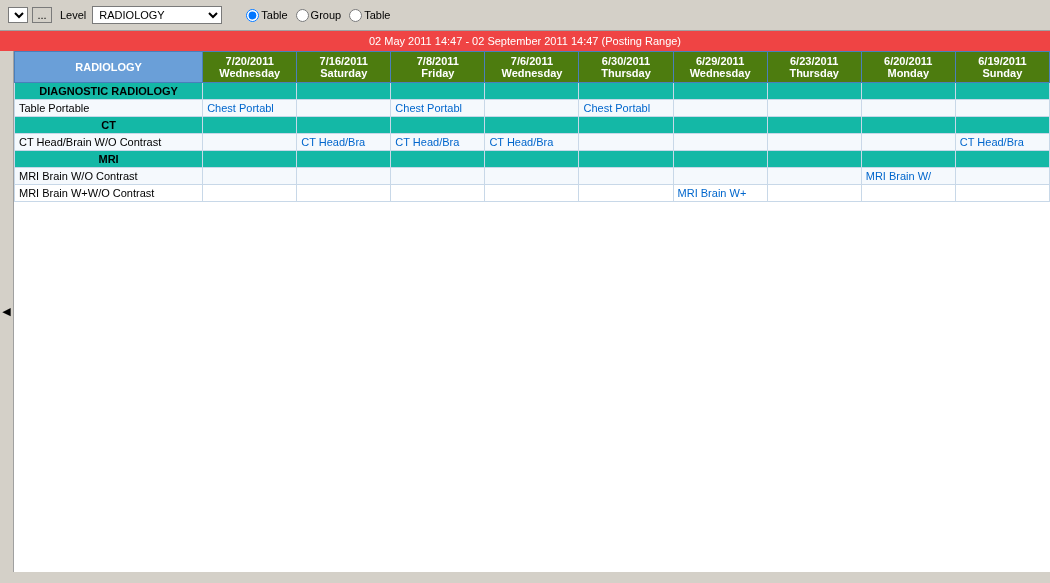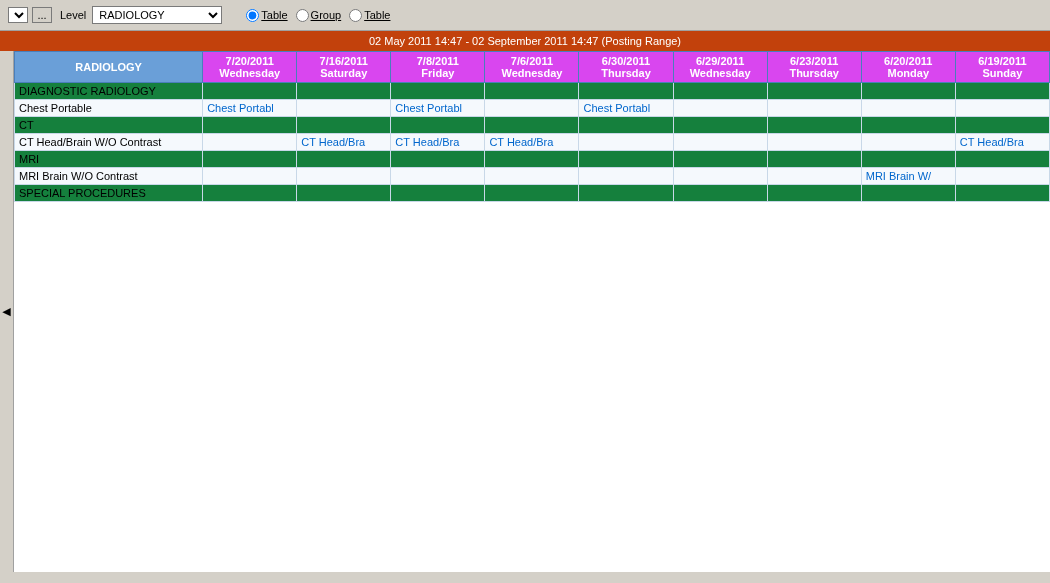--- a/index.html
+++ b/index.html
@@ -23,21 +23,20 @@
     }
     .toolbar select {
       font-size: 11px;
       padding: 1px 2px;
       background: white;
       border: 1px solid #7a7a7a;
     }
     .toolbar label {
       font-size: 11px;
       color: #000;
-      text-decoration: underline;
     }
     .toolbar .level-label {
       font-size: 11px;
       margin-left: 4px;
       margin-right: 2px;
     }
     .toolbar .btn {
       background: #d4d0c8;
       border: 1px solid #7a7a7a;
       padding: 1px 4px;
@@ -53,21 +52,21 @@
     }
     .radio-item {
       display: flex;
       align-items: center;
       gap: 2px;
       font-size: 11px;
     }
 
     
     .date-range-bar {
-      background: #c2410c;
+      background: #ef4444;
       color: white;
       text-align: center;
       padding: 4px 20px;
       font-size: 11px;
       font-weight: normal;
     }
 
     
     .main-content {
       display: flex;
@@ -94,21 +93,21 @@
       background: white;
     }
 
     table {
       border-collapse: collapse;
       width: 100%;
       font-size: 11px;
     }
 
     thead tr th {
-      background: #d946ef;
+      background: #4d7c0f;
       color: white;
       border: 1px solid #4a7fbb;
       padding: 3px 4px;
       text-align: center;
       vertical-align: middle;
       font-weight: bold;
       white-space: nowrap;
     }
 
     thead tr th.row-header {
@@ -134,23 +133,24 @@
 
     tbody tr td.row-label {
       background: #eef4fb;
       font-weight: normal;
       color: #000;
       min-width: 160px;
       width: 160px;
     }
 
     tbody tr.section-header td {
-      background: #15803d;
-      font-weight: normal;
+      background: #14b8a6;
+      font-weight: bold;
       color: #000;
+      text-align: center;
     }
 
     tbody tr.data-row td {
       background: white;
     }
 
     tbody tr.data-row:nth-child(even) td {
       background: #f5f9fd;
     }
 
@@ -225,21 +225,21 @@
             <td></td>
             <td></td>
             <td></td>
             <td></td>
             <td></td>
             <td></td>
             <td></td>
             <td></td>
           </tr>
           <tr class="data-row">
-            <td class="row-label">Chest Portable</td>
+            <td class="row-label">Table Portable</td>
             <td><span class="cell-link">Chest Portabl</span></td>
             <td></td>
             <td><span class="cell-link">Chest Portabl</span></td>
             <td></td>
             <td><span class="cell-link">Chest Portabl</span></td>
             <td></td>
             <td></td>
             <td></td>
             <td></td>
           </tr>
@@ -284,28 +284,28 @@
             <td></td>
             <td></td>
             <td></td>
             <td></td>
             <td></td>
             <td></td>
             <td></td>
             <td><span class="cell-link">MRI Brain W/</span></td>
             <td></td>
           </tr>
-          <tr class="section-header">
-            <td class="row-label">SPECIAL PROCEDURES</td>
-            <td></td>
-            <td></td>
-            <td></td>
-            <td></td>
-            <td></td>
-            <td></td>
+          <tr class="data-row">
+            <td class="row-label">MRI Brain W+W/O Contrast</td>
+            <td></td>
+            <td></td>
+            <td></td>
+            <td></td>
+            <td></td>
+            <td><span class="cell-link">MRI Brain W+</span></td>
             <td></td>
             <td></td>
             <td></td>
           </tr>
         </tbody>
     </table>
   </div>
 </div>
 
 </body></html>

